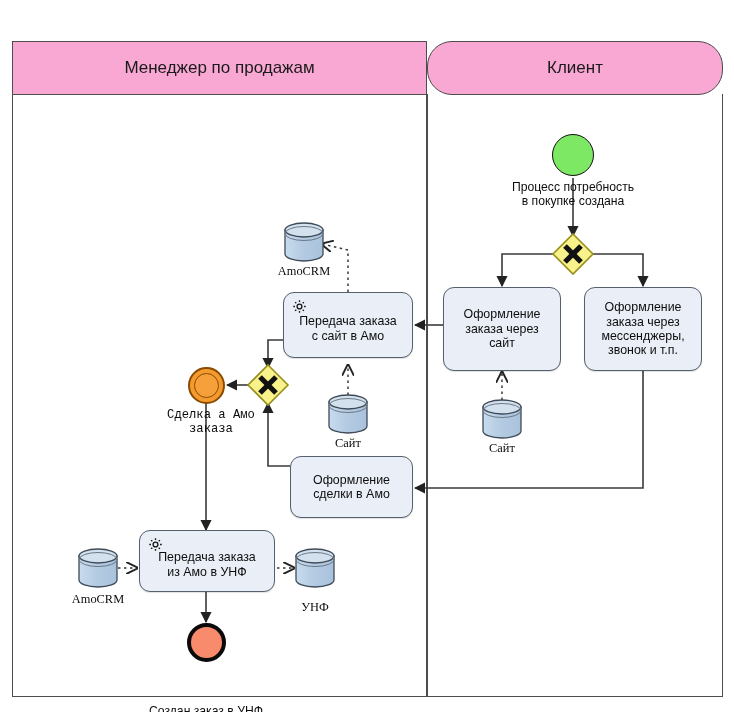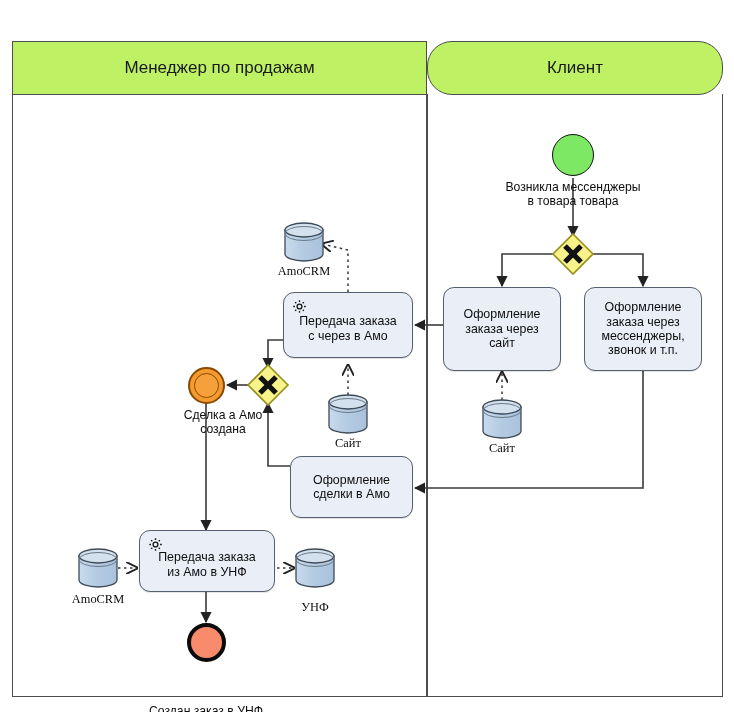--- a/index.html
+++ b/index.html
@@ -27,21 +27,21 @@
     position: absolute;
     left: 0; top: 0;
     width: 734px; height: 712px;
   }
   .node {
     position: absolute;
     box-sizing: border-box;
   }
   
   .lane-header {
-    background: #bef264;
+    background: #f9a8d4;
     border: 1.5px solid #4d4d4d;
     display: flex;
     align-items: center;
     justify-content: center;
     font-size: 17px;
     color: #1a1a1a;
   }
   .lane-body {
     background: #ffffff;
     border: 1.5px solid #4d4d4d;
@@ -174,22 +174,22 @@
       <path d="M 348 292 L 348 250 L 322 244" marker-end="url(#arrowOpen)"></path>
       <path d="M 348 395 L 348 365" marker-end="url(#arrowOpen)"></path>
       <path d="M 502 400 L 502 372" marker-end="url(#arrowOpen)"></path>
       <path d="M 118 568 L 137 568" marker-end="url(#arrowOpen)"></path>
       <path d="M 277 568 L 294 568" marker-end="url(#arrowOpen)"></path>
     </g>
   </svg>
 
   <div class="node ev ev-start" style="left:552px; top:134px; width:42px; height:42px;"></div>
   <div class="ev-label" style="left:483px; top:180px; width:180px;">
-    <div>Возникла мессенджеры</div>
-    <div>в товара товара</div>
+    <div>Процесс потребность</div>
+    <div>в покупке создана</div>
   </div>
 
   <div class="gw" style="left:552px; top:233px; width:42px; height:42px;">
     <svg viewBox="0 0 42 42" width="42" height="42">
       <polygon points="21,1 41,21 21,41 1,21" fill="#f7f28a" stroke="#9a8f1e" stroke-width="1.6"></polygon>
       <g stroke="#111111" stroke-width="5.2" stroke-linecap="butt">
         <line x1="13" y1="13" x2="29" y2="29"></line>
         <line x1="29" y1="13" x2="13" y2="29"></line>
       </g>
     </svg>
@@ -235,21 +235,21 @@
       <svg viewBox="0 0 24 24" width="17" height="17">
         <g fill="none" stroke="#1a1a1a" stroke-width="1.9">
           <circle cx="12" cy="12" r="3.4"></circle>
           <path d="M12 3.2 L12 5.6 M12 18.4 L12 20.8 M3.2 12 L5.6 12 M18.4 12 L20.8 12
                    M5.8 5.8 L7.5 7.5 M16.5 16.5 L18.2 18.2 M18.2 5.8 L16.5 7.5 M7.5 16.5 L5.8 18.2"></path>
         </g>
       </svg>
     </span>
     <span class="label" style="margin-top:7px;">
       <span>Передача заказа</span><br>
-      <span>с через в Амо</span>
+      <span>с сайт в Амо</span>
     </span>
   </div>
 
   <div class="ds" style="left:327px; top:394px; width:42px; height:40px;">
     <svg viewBox="0 0 42 40" width="42" height="40">
       <path d="M 2 8 L 2 32 A 19 7 0 0 0 40 32 L 40 8 Z" fill="url(#dsGrad)" stroke="#3f4a57" stroke-width="1.3"></path>
       <ellipse cx="21" cy="8" rx="19" ry="7" fill="#d3e0ee" stroke="#3f4a57" stroke-width="1.3"></ellipse>
       <ellipse cx="21" cy="11.5" rx="19" ry="7" fill="none" stroke="#6b7886" stroke-width="1"></ellipse>
     </svg>
   </div>
@@ -261,23 +261,23 @@
       <g stroke="#111111" stroke-width="5.2" stroke-linecap="butt">
         <line x1="13" y1="13" x2="29" y2="29"></line>
         <line x1="29" y1="13" x2="13" y2="29"></line>
       </g>
     </svg>
   </div>
 
   <div class="node ev ev-inter-outer" style="left:188px; top:367px; width:37px; height:37px;">
     <div class="ev-inter-inner"></div>
   </div>
-  <div class="ev-label" style="left:164px; top:408px; width:118px;">
+  <div class="ev-label" style="left:152px; top:408px; width:118px;font-family:Liberation Mono, monospace;">
     <div>Сделка а Амо</div>
-    <div>создана</div>
+    <div>заказа</div>
   </div>
 
   <div class="node task" style="left:290px; top:456px; width:123px; height:62px;">
     <span class="label">
       <span>Оформление</span><br>
       <span>сделки в Амо</span>
     </span>
   </div>
 
   <div class="ds" style="left:77px; top:548px; width:42px; height:40px;">

